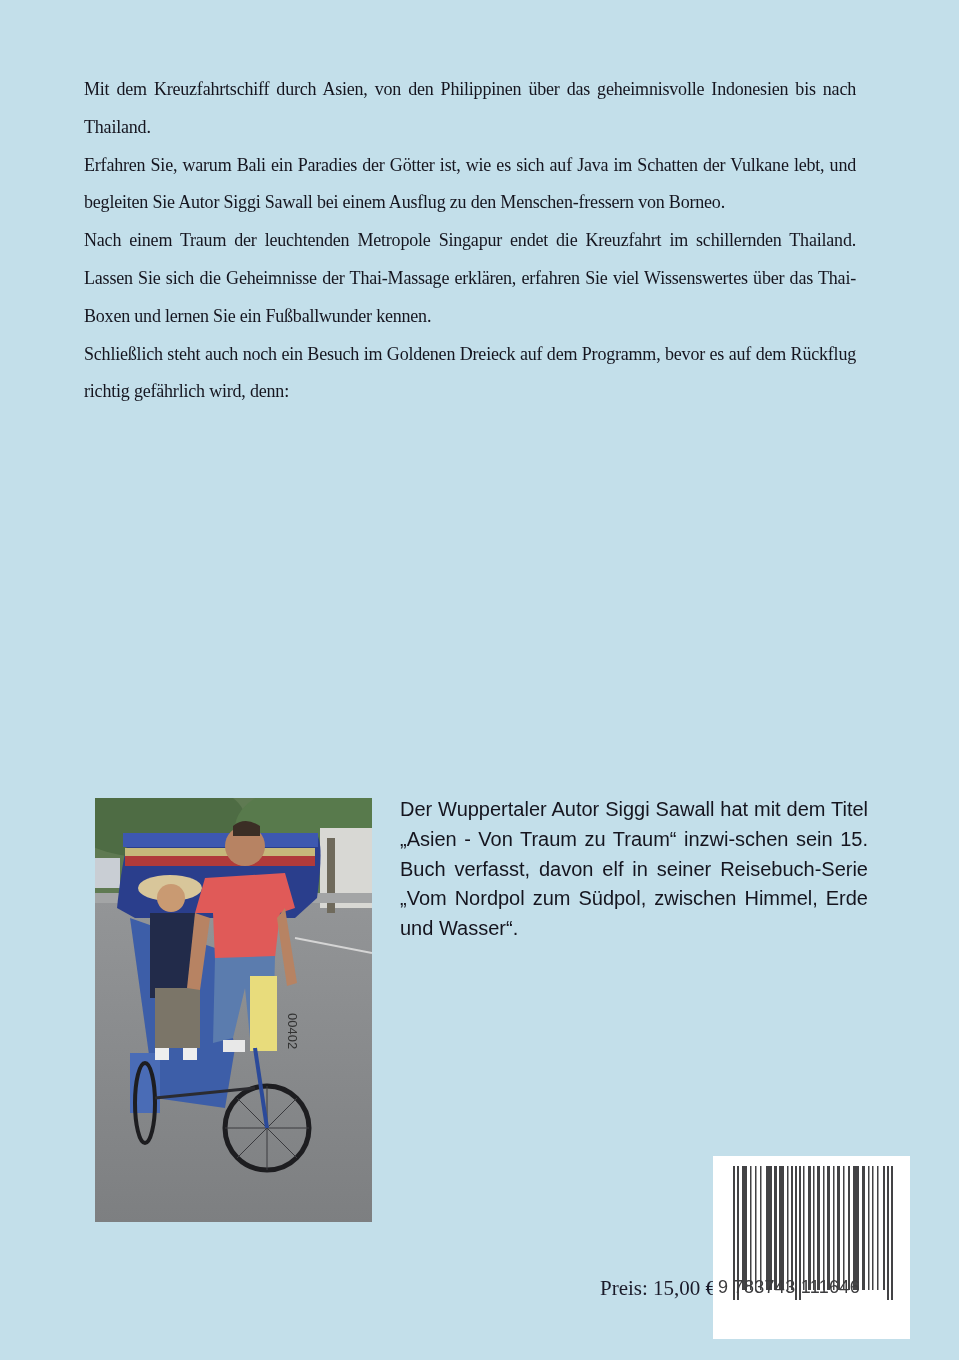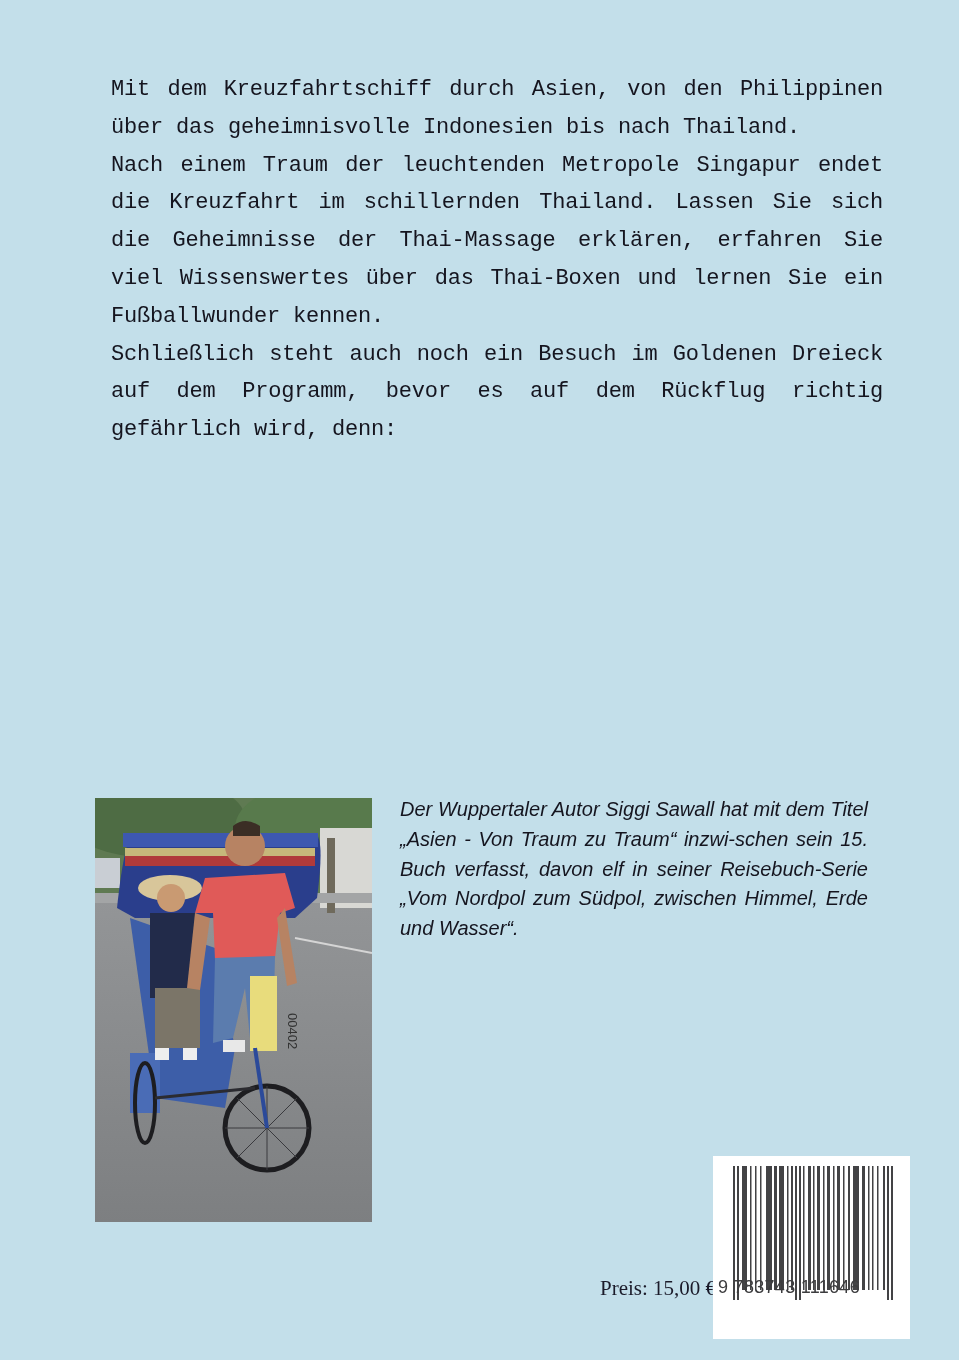--- a/index.html
+++ b/index.html
@@ -1,55 +1,56 @@
 <!DOCTYPE html>
 <html><head>
 <meta charset="utf-8">
 <style>
   html, body { margin: 0; padding: 0; }
   body {
     width: 959px; height: 1360px; background: #c3dfea; position: relative; overflow: hidden;
     font-family: "DejaVu Sans", "Liberation Sans", sans-serif; color: #15151f;
   }
   .blurb {
-    position: absolute; left: 111px; top: 71px; width: 772px;
-    font-size: 22px; line-height: 37.8px; text-align: justify;
-    font-family: Liberation Mono, monospace;
+    position: absolute; left: 84px; top: 71px; width: 772px;
+    font-size: 18px; line-height: 37.8px; text-align: justify;
+    font-family: Liberation Serif, serif;
     letter-spacing: -0.2px;
   }
   .blurb p { margin: 0; }
   .blurb p.last { text-align-last: left; }
   .photo {
     position: absolute; left: 95px; top: 798px; width: 277px; height: 424px; overflow: hidden;
     background: #8b8e91;
   }
   .bio {
     position: absolute; left: 400px; top: 795px; width: 468px;
     font-size: 20px; line-height: 29.8px; text-align: justify;
     font-family: "Liberation Sans", "DejaVu Sans", sans-serif;
   }
-  .bio p { margin: 0 0 29px 0; font-style: italic; }
+  .bio p { margin: 0 0 29px 0; }
   .price {
     position: absolute; left: 561px; top: 1276px;
     font-family: "Liberation Serif", "DejaVu Serif", serif; font-size: 21px; color: #1b1b2a; margin-left: 39px;
   }
   .barcode {
     position: absolute; left: 713px; top: 1156px; width: 197px; height: 183px; background: #ffffff;
   }
   .barcode svg { position: absolute; left: 0; top: 0; }
   .isbn {
     position: absolute; left: 718px; top: 1277px; font-family: "Liberation Sans", sans-serif;
     font-size: 18px; color: #3c3c3e; letter-spacing: 0.3px; white-space: pre;
   }
 </style>
 </head>
 <body>
 
 <div class="blurb">
   <p class="last">Mit dem Kreuzfahrtschiff durch Asien, von den Philippinen über das geheimnisvolle Indonesien bis nach Thailand.</p>
+  <p class="last">Erfahren Sie, warum Bali ein Paradies der Götter ist, wie es sich auf Java im Schatten der Vulkane lebt, und begleiten Sie Autor Siggi Sawall bei einem Ausflug zu den Menschen-fressern von Borneo.</p>
   <p class="last">Nach einem Traum der leuchtenden Metropole Singapur endet die Kreuzfahrt im schillernden Thailand. Lassen Sie sich die Geheimnisse der Thai-Massage erklären, erfahren Sie viel Wissenswertes über das Thai-Boxen und lernen Sie ein Fußballwunder kennen.</p>
   <p class="last">Schließlich steht auch noch ein Besuch im Goldenen Dreieck auf dem Programm, bevor es auf  dem Rückflug richtig gefährlich wird, denn:</p>
 </div>
 
 <div class="photo">
   <svg width="277" height="424" viewBox="0 0 277 424">
     <defs>
       <linearGradient id="road" x1="0" y1="0" x2="0" y2="1">
         <stop offset="0" stop-color="#9a9c9e"></stop>
         <stop offset="1" stop-color="#7d7f81"></stop>

